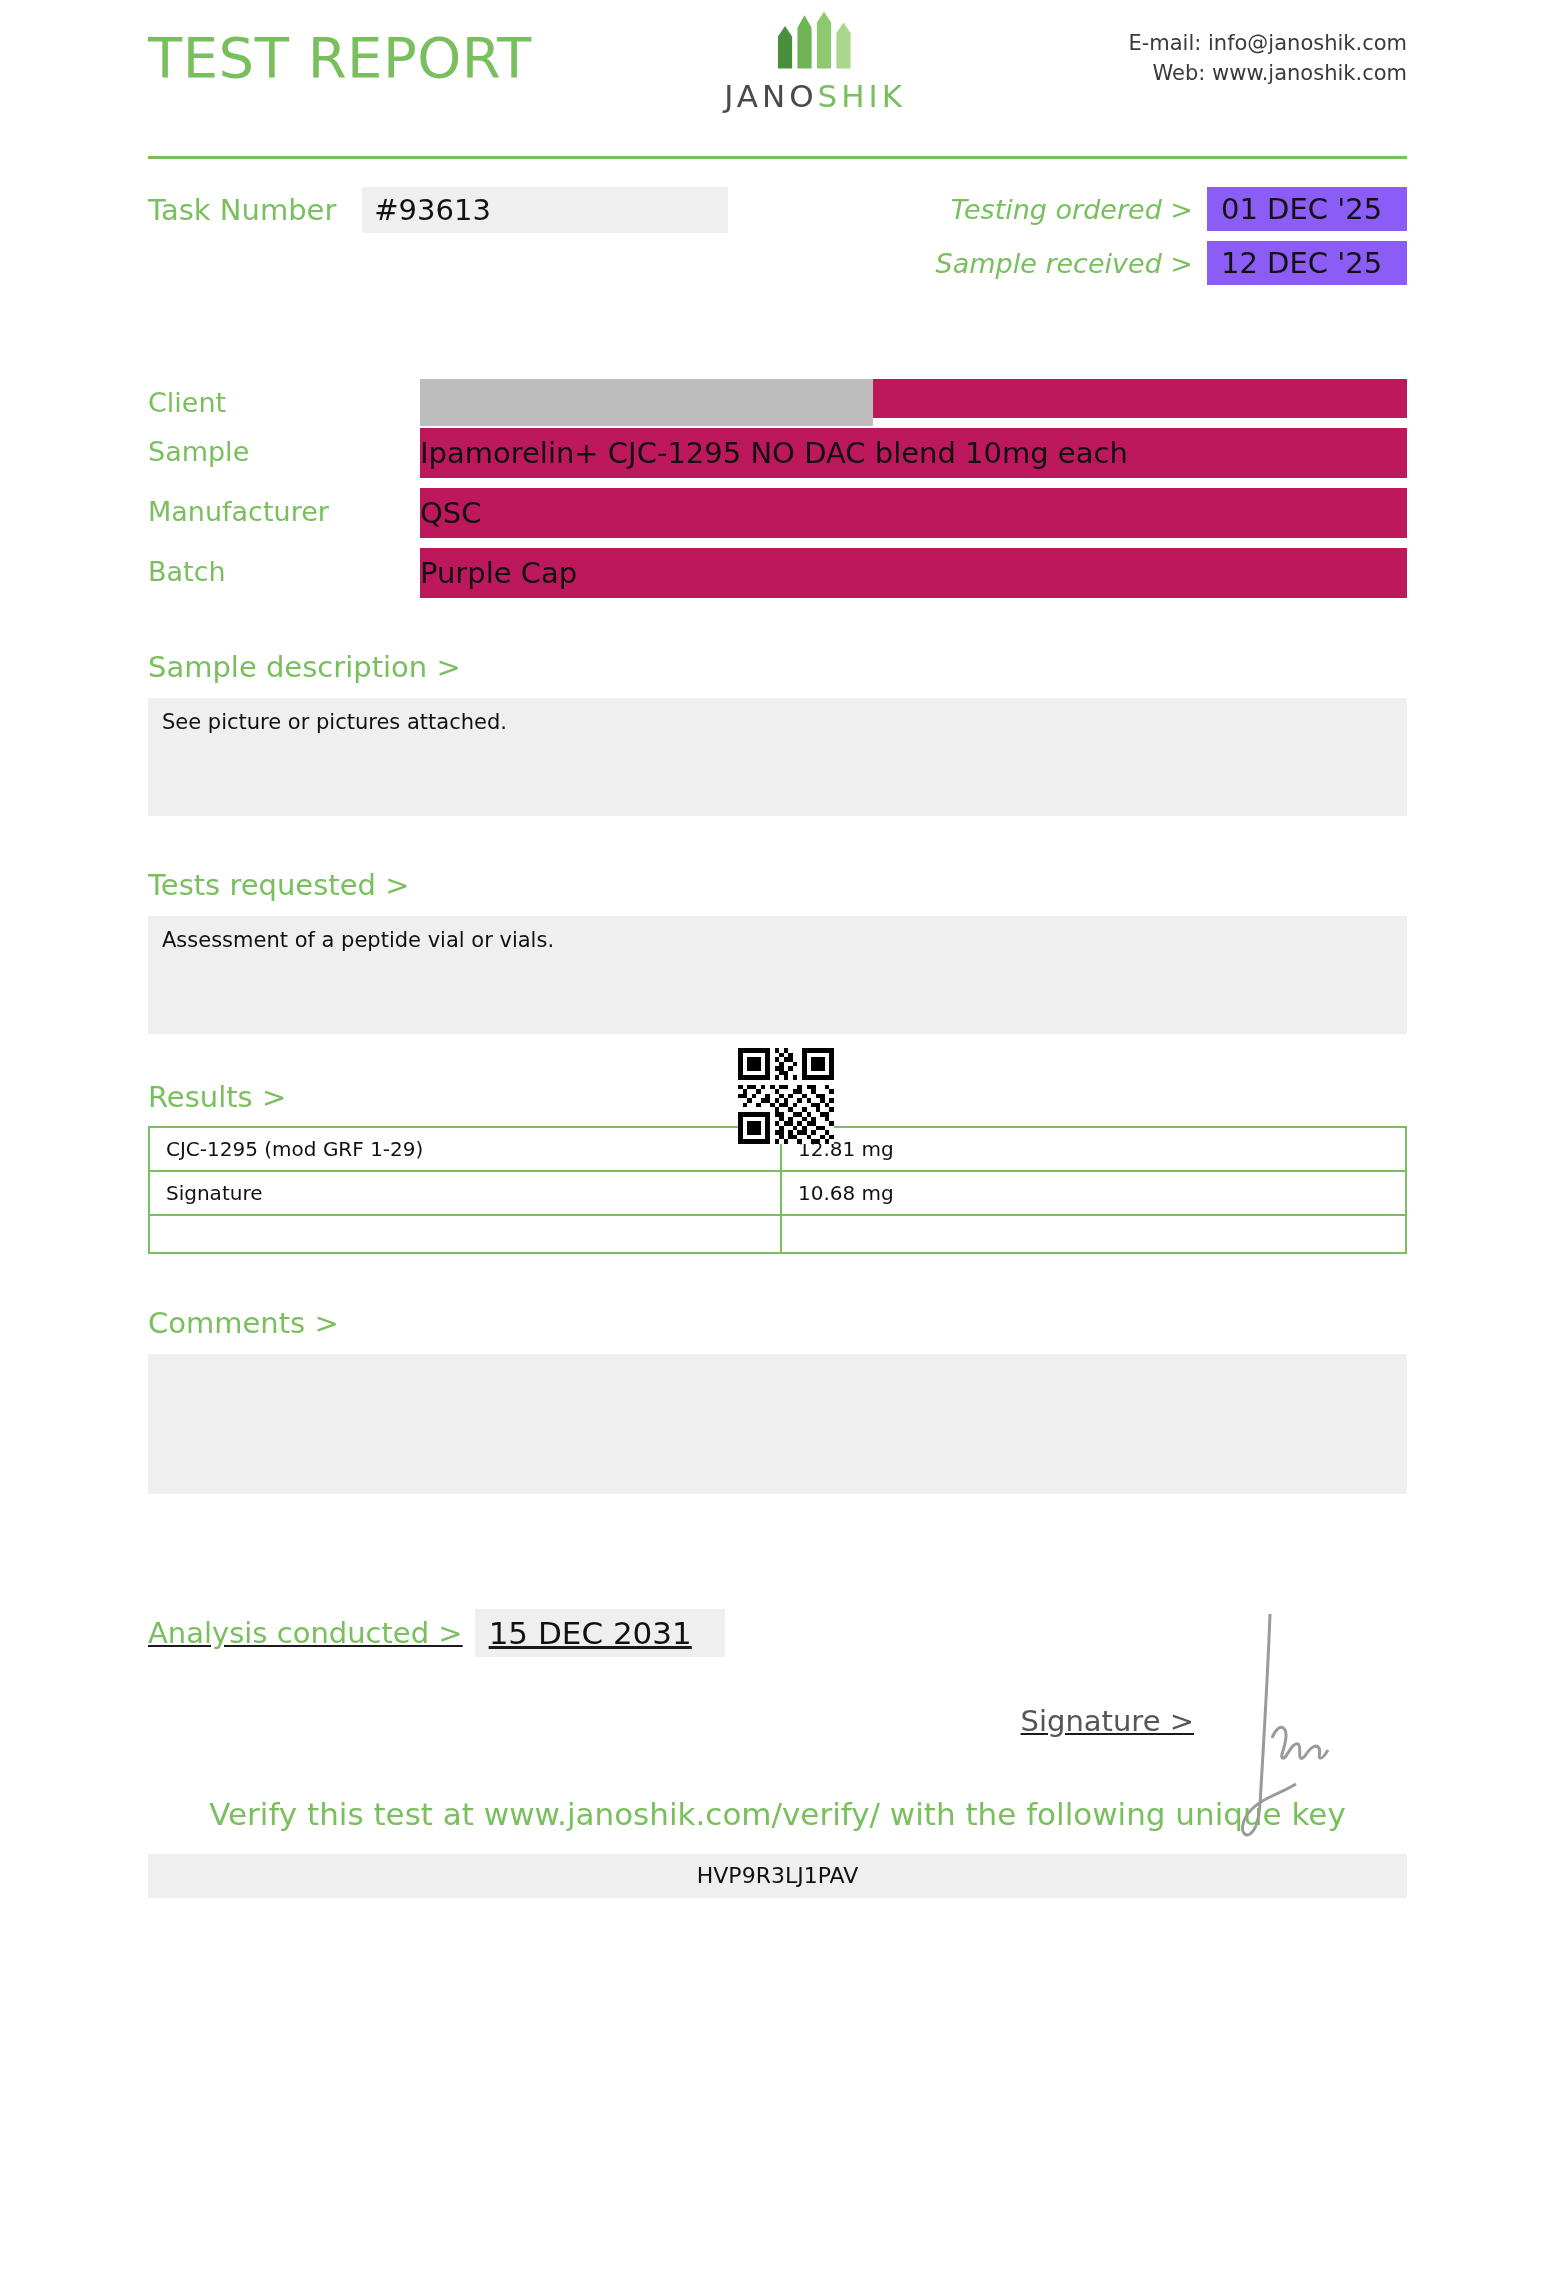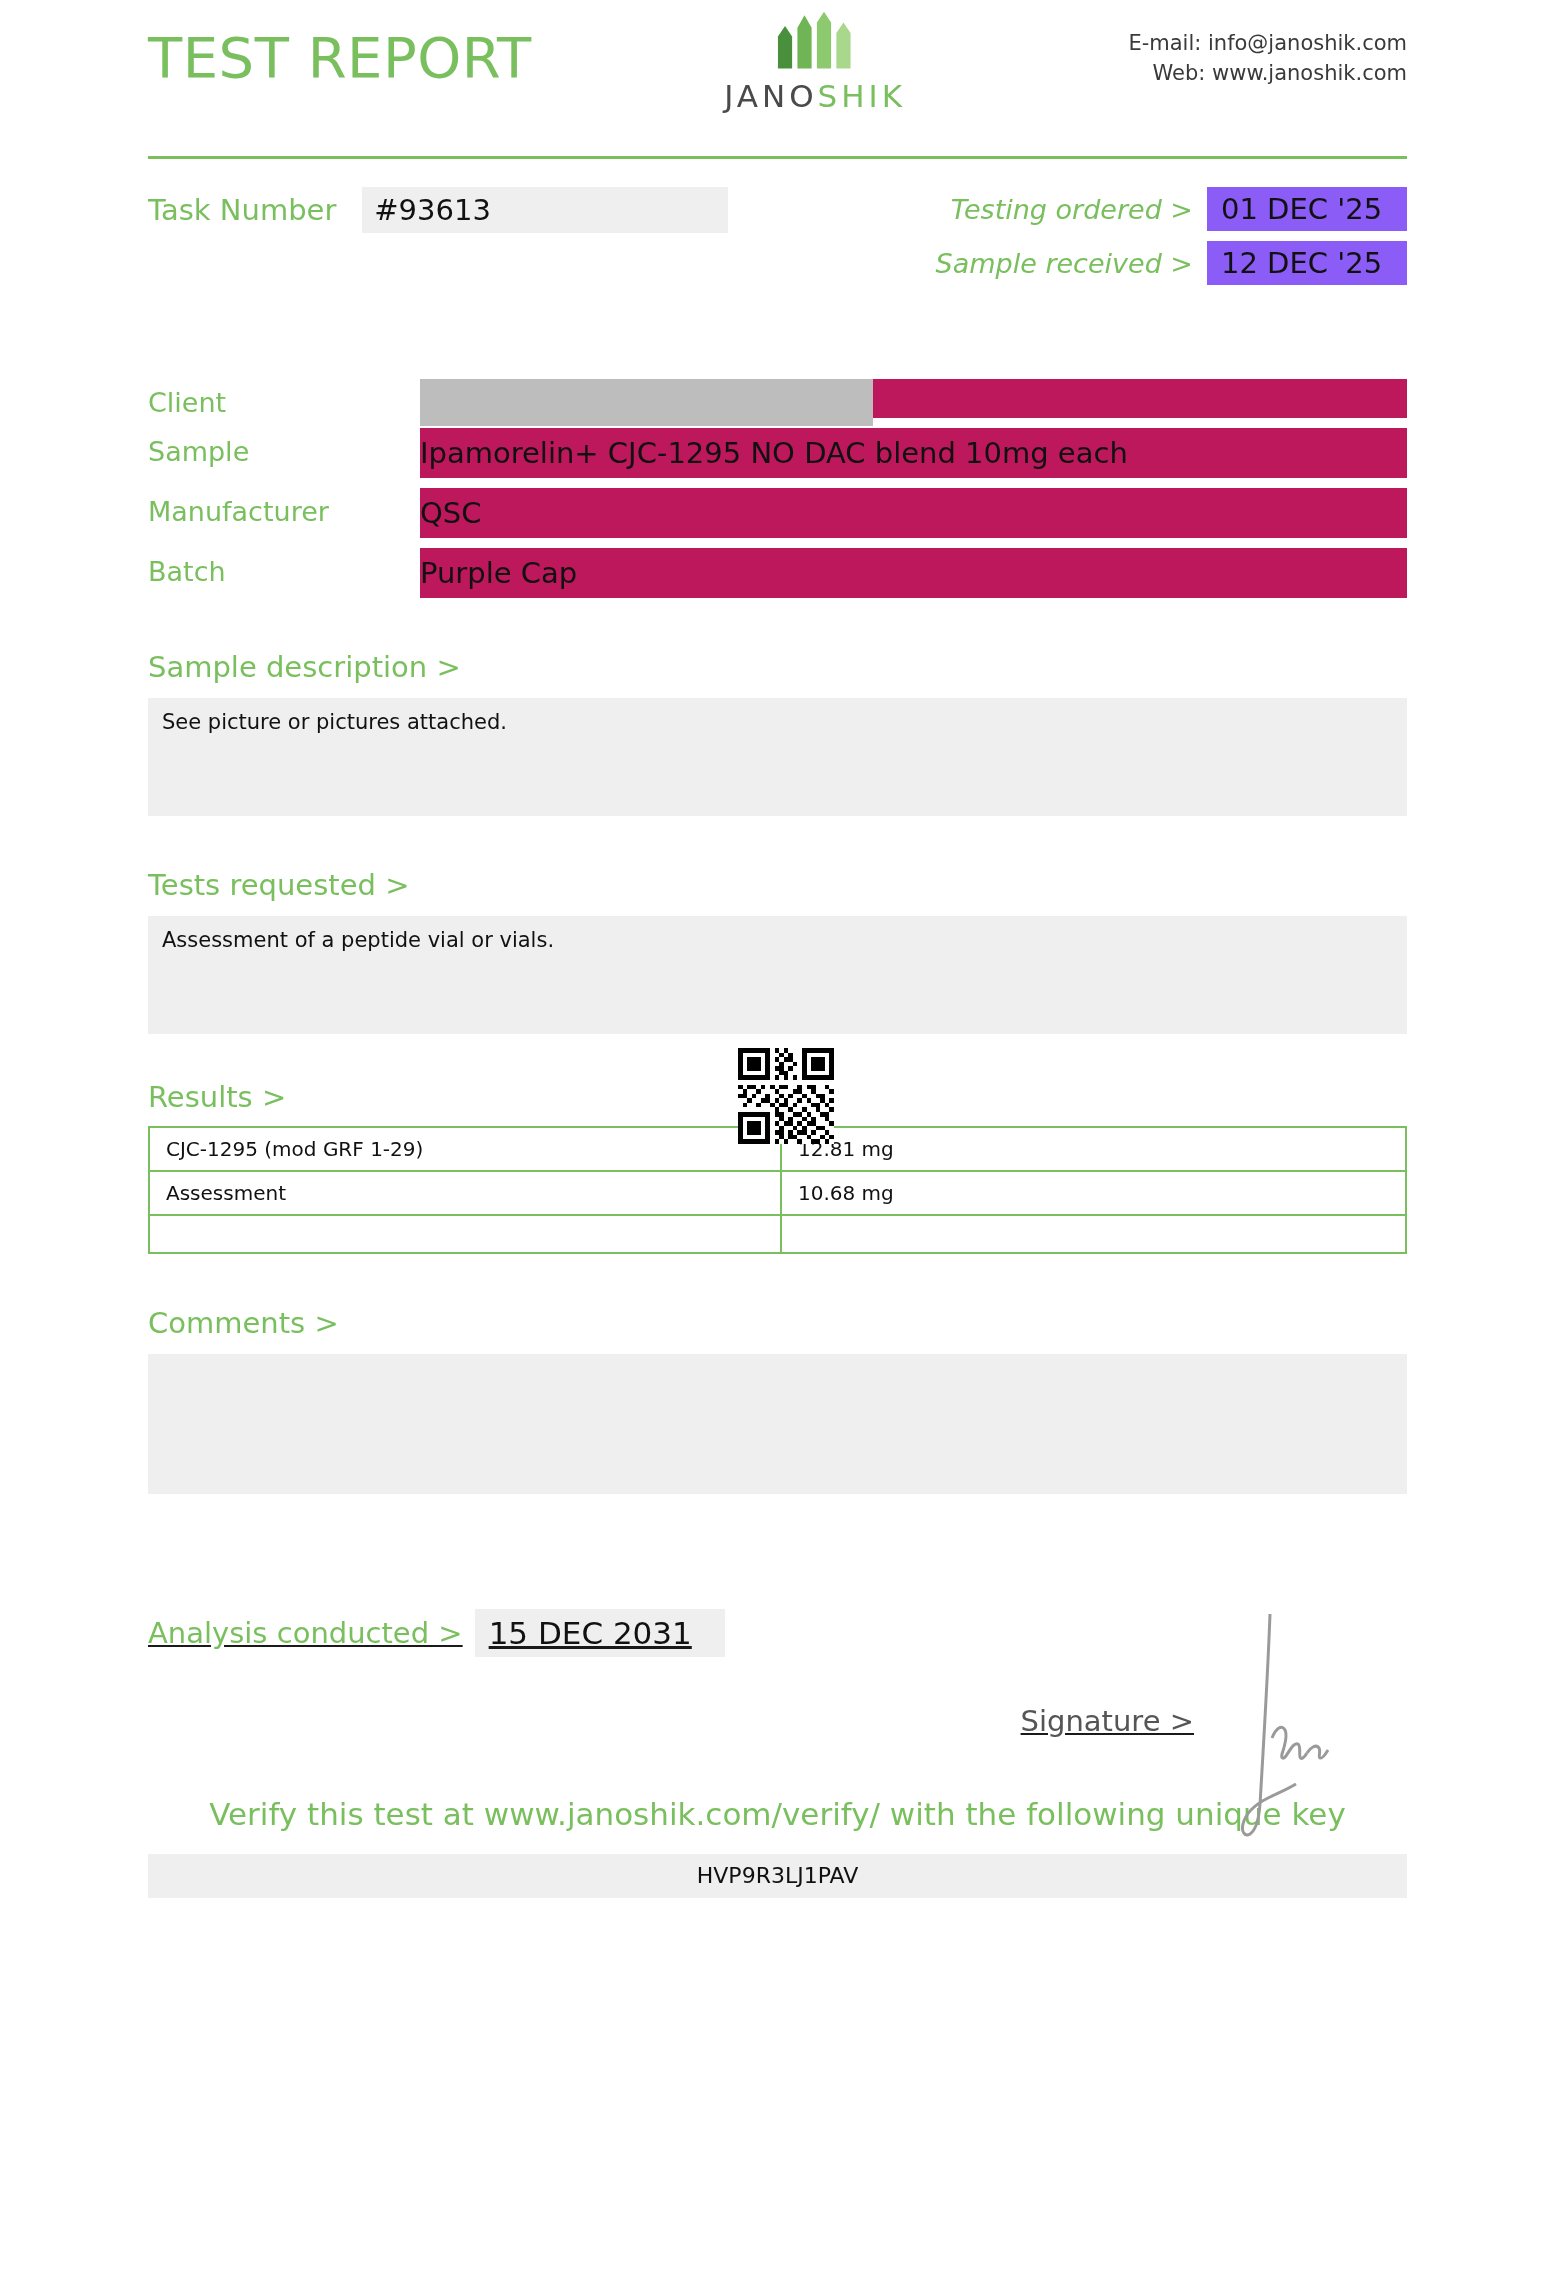--- a/index.html
+++ b/index.html
@@ -447,21 +447,21 @@
     </svg>
   </div>
 
   <table class="results">
     <tbody>
         <tr>
       <td class="name">CJC-1295 (mod GRF 1-29)</td>
       <td>12.81 mg</td>
     </tr>
     <tr>
-      <td class="name">Assessment</td>
+      <td class="name">Signature</td>
       <td>10.68 mg</td>
     </tr>
     <tr>
       <td class="name"></td>
       <td></td>
     </tr>
   </tbody>
     </table>
 
   <div class="section-title">Comments &gt;</div>

